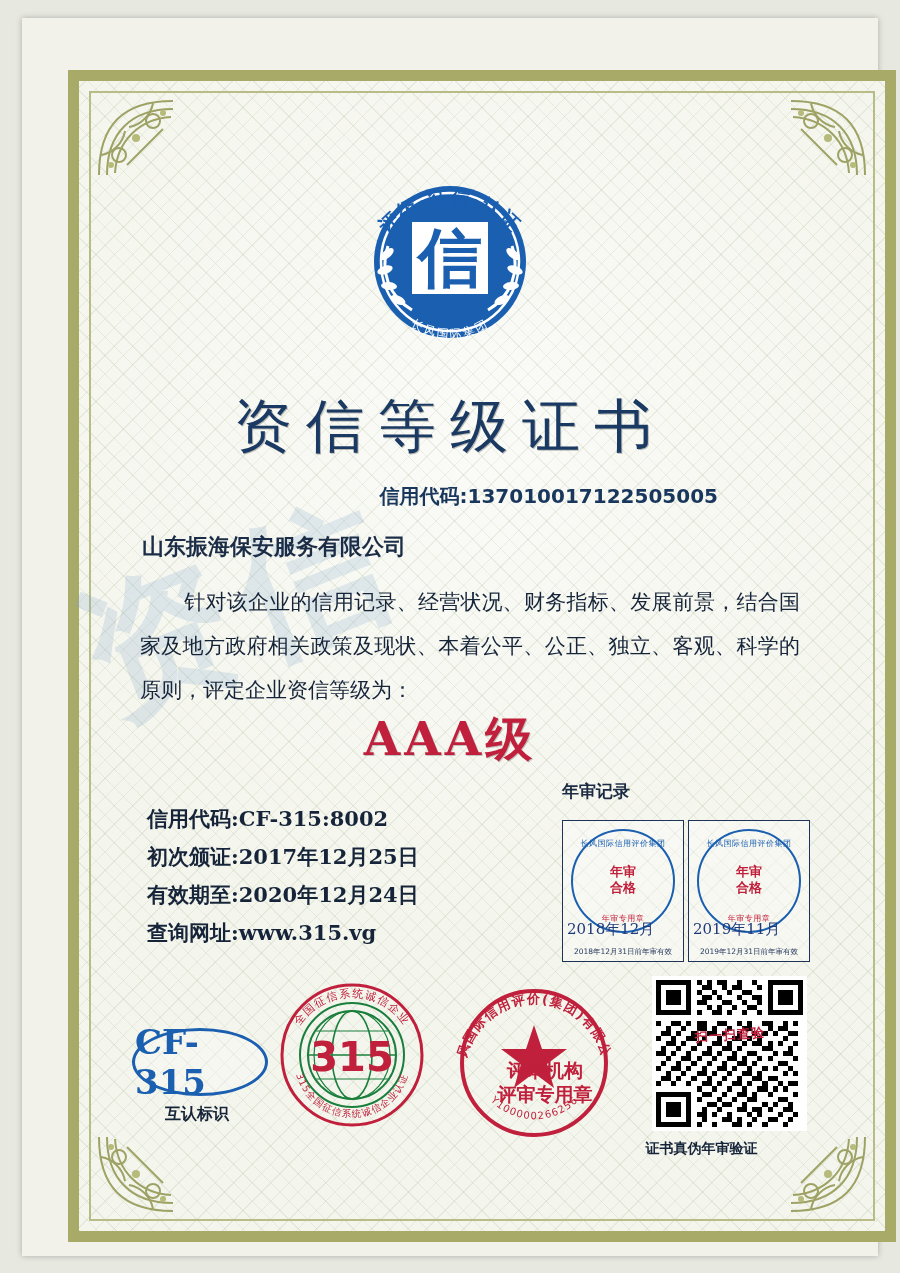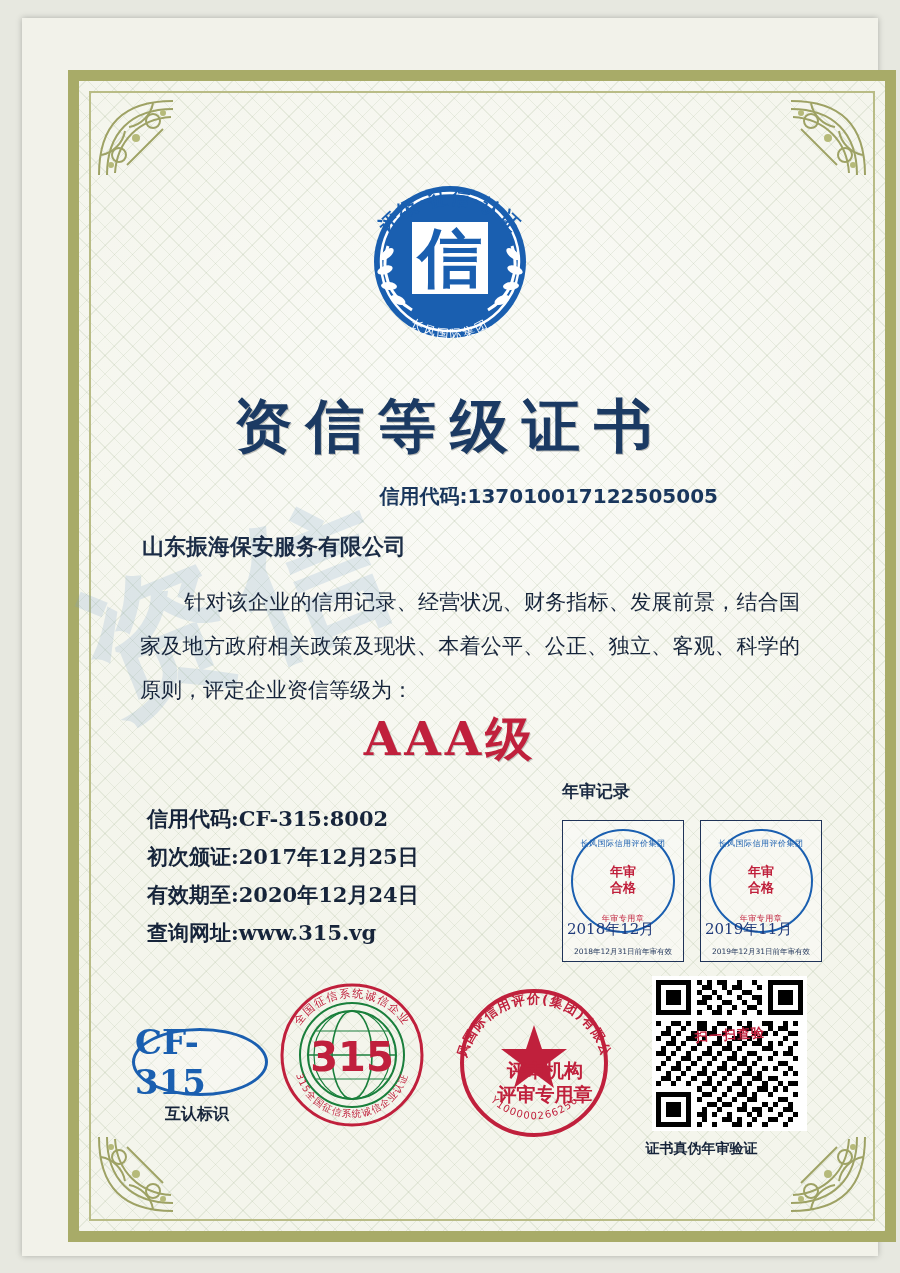--- a/index.html
+++ b/index.html
@@ -58,21 +58,21 @@
     user-select:none;
     font-family:"DejaVu Serif","Liberation Serif",serif;
   }
 
   
   .emblem{position:absolute;left:50%;top:132px;transform:translateX(-50%);width:220px;height:200px;}
   .emblem svg{display:block;}
 
   .cert-title{
     position:absolute;left:0;right:0;top:370px;text-align:center;
-    font-size:58px;font-weight:bold;color:#1b3a63;
+    font-size:58px;font-weight:normal;color:#1b3a63;
     letter-spacing:14px;
     font-family:"DejaVu Sans","Liberation Sans",sans-serif;
     text-shadow:1px 1px 0 rgba(0,0,0,.25);
   }
   .credit-code{
     position:absolute;right:160px;top:465px;
     font-size:20px;font-weight:bold;color:#19365c;
     font-family:"DejaVu Sans","Liberation Sans",sans-serif;
   }
   .company{
@@ -97,21 +97,21 @@
     position:absolute;left:125px;top:782px;
     font-size:21px;line-height:38px;color:#16243a;
     font-family:"DejaVu Serif","Liberation Serif",serif;
     font-weight:bold;
   }
   
   .annual{
     position:absolute;left:540px;top:762px;width:260px;
   }
   .annual-title{font-size:17px;color:#1a2a42;margin-bottom:17px;font-weight:bold;}
-  .annual-boxes{display:flex;gap:16px;}
+  .annual-boxes{display:flex;gap:4px;}
   .annual-box{
     width:120px;height:140px;border:1.5px solid #1f3358;background:rgba(255,255,255,.35);
     position:relative;
   }
   .stamp-circle{
     position:absolute;left:50%;top:8px;transform:translateX(-50%);
     width:100px;height:100px;border-radius:50%;
     border:2px solid #1a5fb0;color:#1a5fb0;
   }
   .stamp-circle .arc-top,.stamp-circle .arc-bot{

